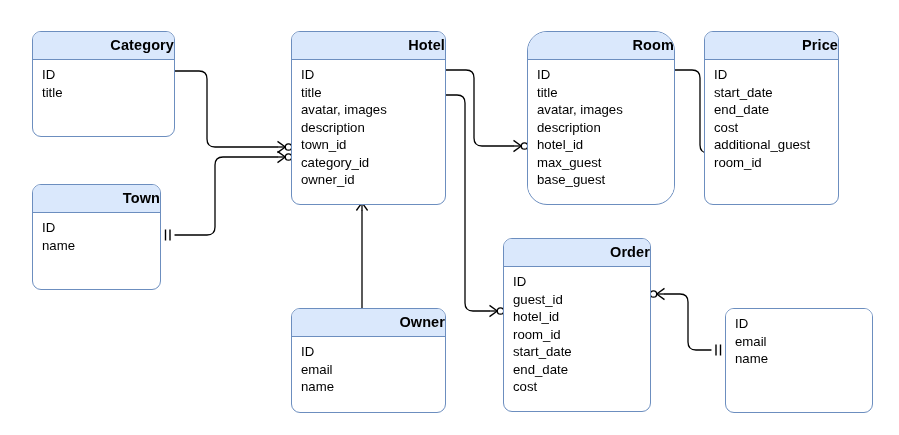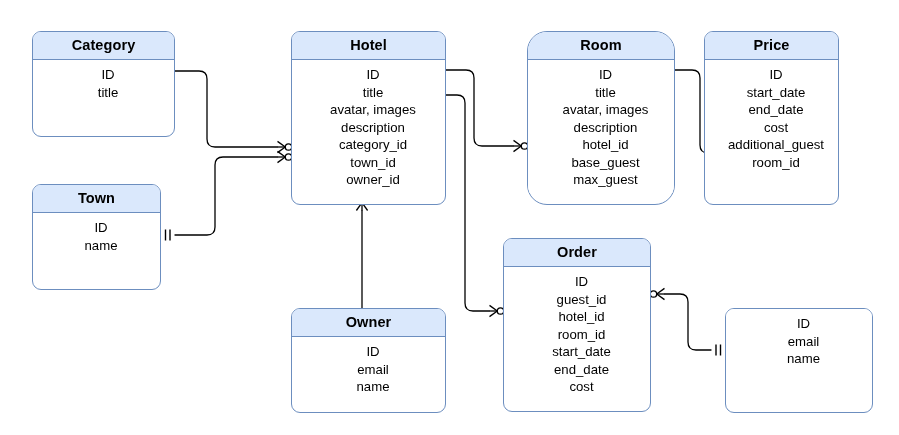--- a/index.html
+++ b/index.html
@@ -38,37 +38,36 @@
     background: #ffffff;
     z-index: 2;
     overflow: hidden;
   }
   .entity-header {
     box-sizing: border-box;
     height: 28px;
     line-height: 27px;
     background: #dae8fc;
     border-bottom: 1.3px solid #6c8ebf;
-    text-align: center;
+    text-align: right;
     font-size: 14.5px;
     font-weight: bold;
     color: #000000;
     letter-spacing: 0.1px;
   }
   .entity-fields {
     box-sizing: border-box;
     padding: 6px 0 4px 9px;
     background: #ffffff;
   }
   .field {
     font-size: 13.2px;
     line-height: 17.5px;
     color: #000000;
     white-space: nowrap;
-    text-align: center;
   }
 </style>
 </head>
 <body>
 
 <div id="canvas">
 
   <svg id="edges" viewBox="0 0 899 435" xmlns="http://www.w3.org/2000/svg">
       <g>
         <path d="M 175 71 L 199 71 Q 207 71 207 79 L 207 139 Q 207 147 215 147 L 277 147" fill="none" stroke="#000000" stroke-width="1.3" stroke-linecap="round" stroke-linejoin="round"></path>
@@ -177,35 +176,35 @@
         <div class="field">name</div>
       </div>
     </div>
     <div class="entity" style="left: 291px; top: 31px; width: 155px; height: 174px;">
       <div class="entity-header">Hotel</div>
       <div class="entity-fields">
         <div class="field">ID</div>
         <div class="field">title</div>
         <div class="field">avatar, images</div>
         <div class="field">description</div>
+        <div class="field">town_id</div>
         <div class="field">category_id</div>
-        <div class="field">town_id</div>
         <div class="field">owner_id</div>
       </div>
     </div>
     <div class="entity" style="left: 527px; top: 31px; width: 148px; height: 174px; border-radius: 20px;">
       <div class="entity-header">Room</div>
       <div class="entity-fields">
         <div class="field">ID</div>
         <div class="field">title</div>
         <div class="field">avatar, images</div>
         <div class="field">description</div>
         <div class="field">hotel_id</div>
+        <div class="field">max_guest</div>
         <div class="field">base_guest</div>
-        <div class="field">max_guest</div>
       </div>
     </div>
     <div class="entity" style="left: 704px; top: 31px; width: 135px; height: 174px;">
       <div class="entity-header">Price</div>
       <div class="entity-fields">
         <div class="field">ID</div>
         <div class="field">start_date</div>
         <div class="field">end_date</div>
         <div class="field">cost</div>
         <div class="field">additional_guest</div>

